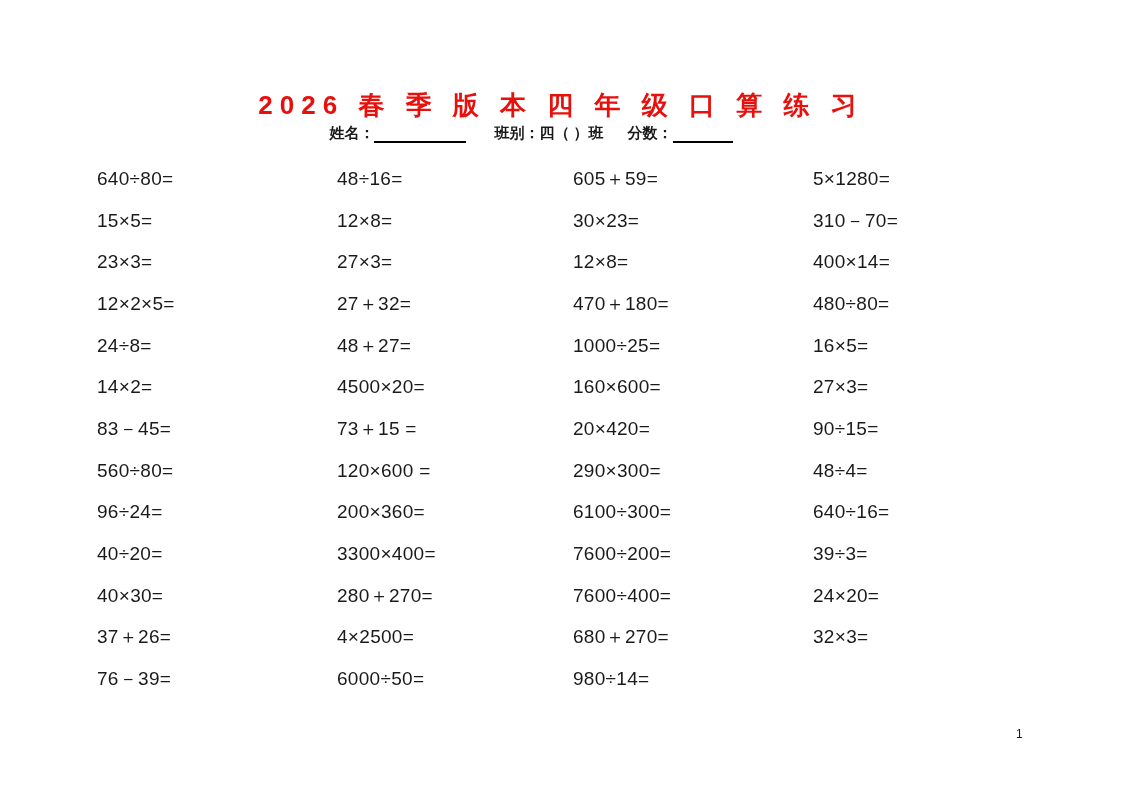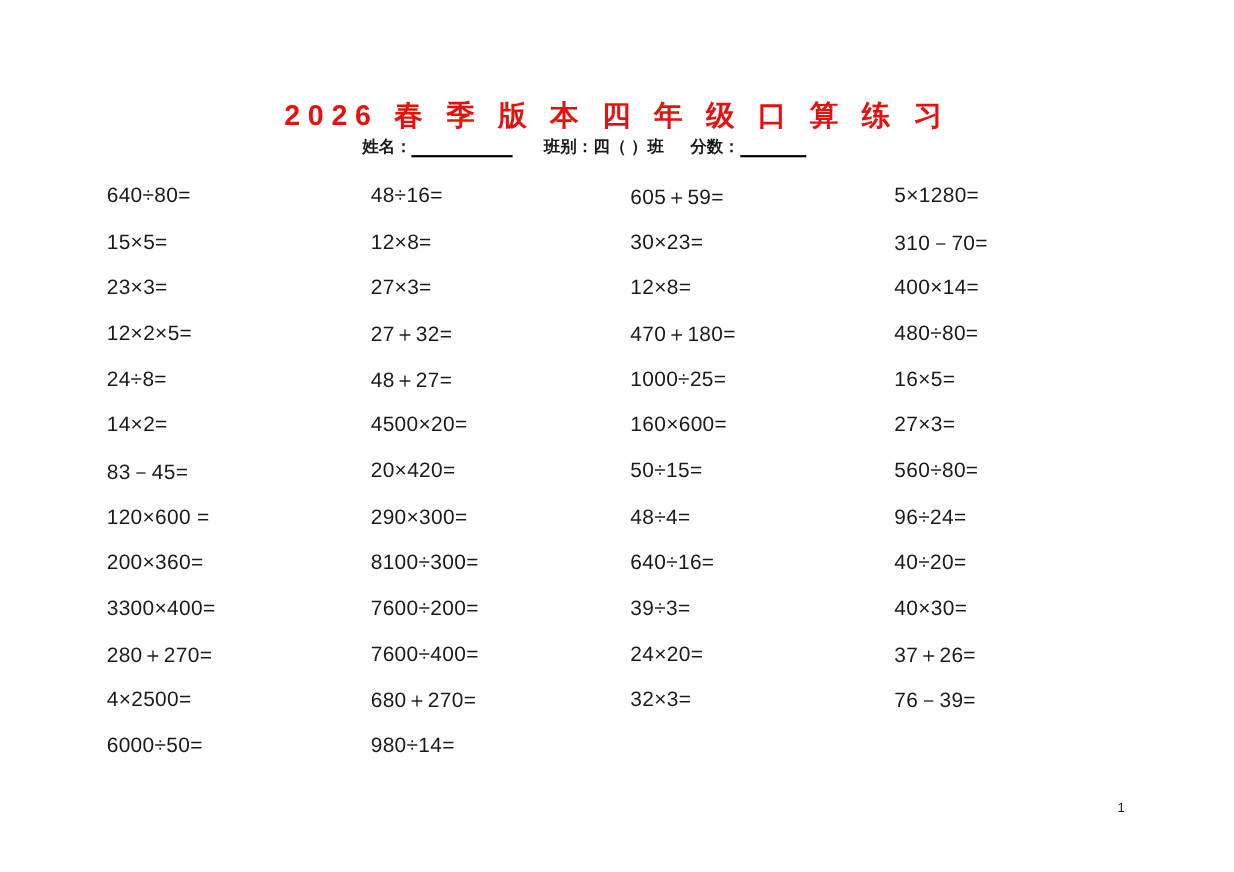--- a/index.html
+++ b/index.html
@@ -119,29 +119,30 @@
       <div class="cell">480÷80=</div>
       <div class="cell">24÷8=</div>
       <div class="cell">48＋27=</div>
       <div class="cell">1000÷25=</div>
       <div class="cell">16×5=</div>
       <div class="cell">14×2=</div>
       <div class="cell">4500×20=</div>
       <div class="cell">160×600=</div>
       <div class="cell">27×3=</div>
       <div class="cell">83－45=</div>
+      <div class="cell">73＋15 =</div>
       <div class="cell">20×420=</div>
-      <div class="cell">50÷15=</div>
+      <div class="cell">90÷15=</div>
       <div class="cell">560÷80=</div>
       <div class="cell">120×600 =</div>
       <div class="cell">290×300=</div>
       <div class="cell">48÷4=</div>
       <div class="cell">96÷24=</div>
       <div class="cell">200×360=</div>
-      <div class="cell">8100÷300=</div>
+      <div class="cell">6100÷300=</div>
       <div class="cell">640÷16=</div>
       <div class="cell">40÷20=</div>
       <div class="cell">3300×400=</div>
       <div class="cell">7600÷200=</div>
       <div class="cell">39÷3=</div>
       <div class="cell">40×30=</div>
       <div class="cell">280＋270=</div>
       <div class="cell">7600÷400=</div>
       <div class="cell">24×20=</div>
       <div class="cell">37＋26=</div>

